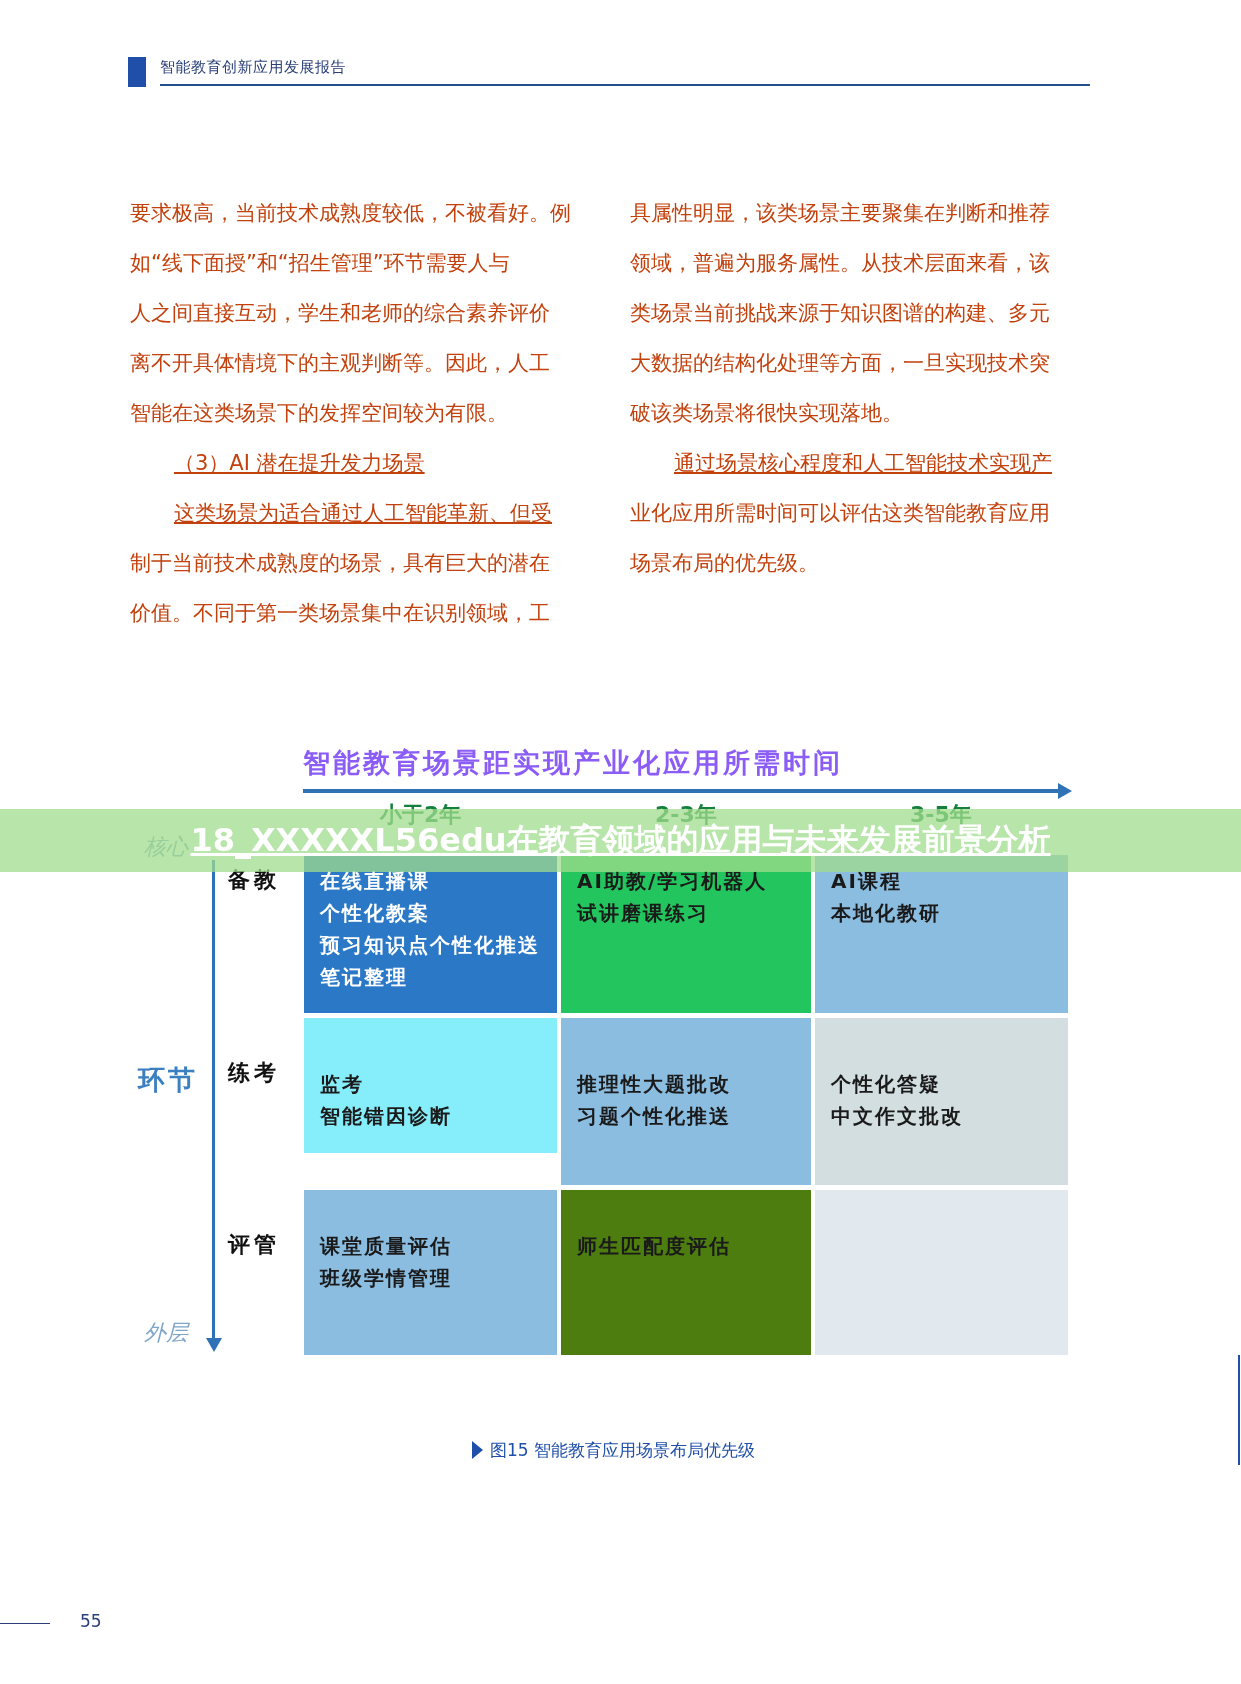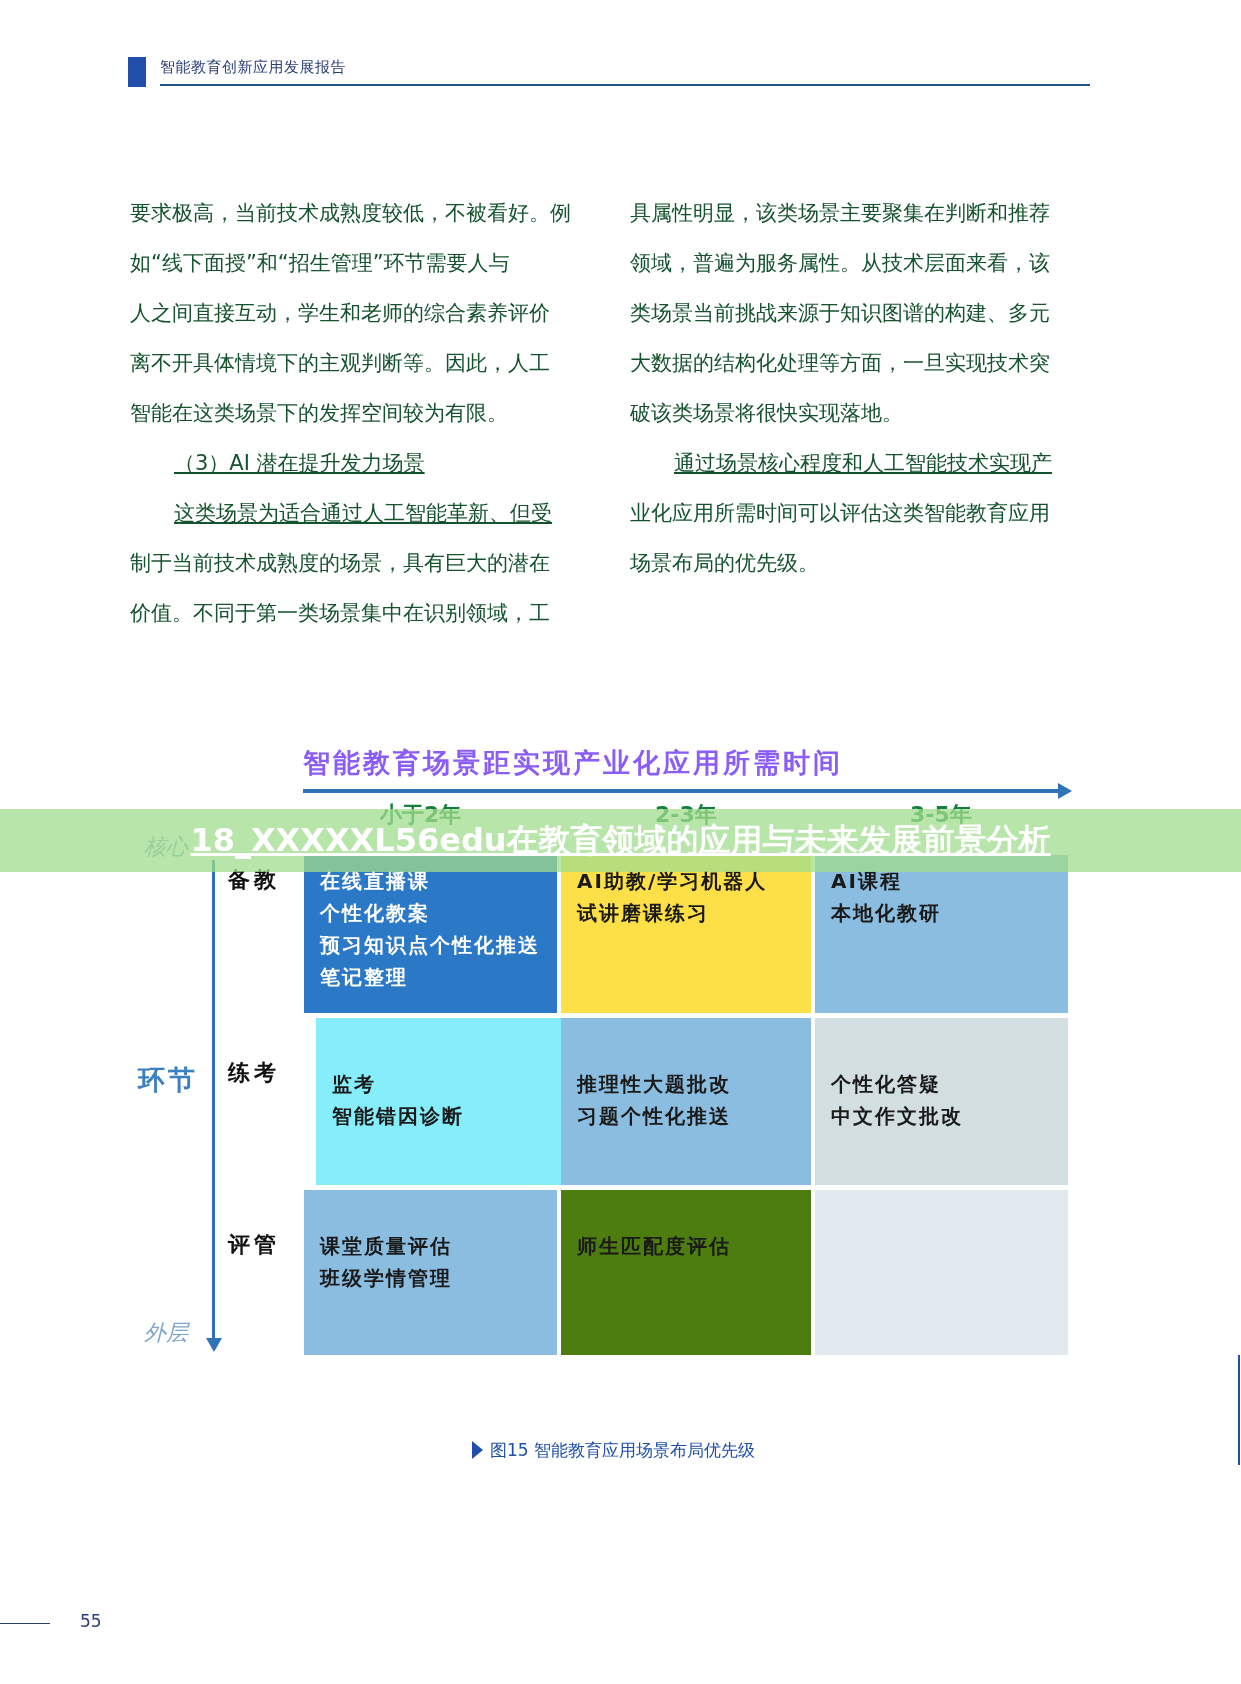--- a/index.html
+++ b/index.html
@@ -9,21 +9,21 @@
 
   
   .hdr-block { left:128px; top:57px; width:18px; height:30px; background:#1f4fa8; }
   .hdr-title { left:160px; top:58px; font-size:15px; color:#2a3f78; letter-spacing:0.5px; }
   .hdr-rule { left:160px; top:84px; width:930px; height:2px; background:#24508c; }
 
   
   .col { width:460px; }
   .col-left { left:130px; top:188px; }
   .col-right { left:630px; top:188px; }
-  .line { font-size:21px; line-height:50px; height:50px; white-space:nowrap; color:#14532d; }
+  .line { font-size:21px; line-height:50px; height:50px; white-space:nowrap; color:#c2410c; }
   .indent { padding-left:44px;text-decoration:underline; }
 
   
   .chart-title { left:303px; top:745px; font-size:27px; color:#8b5cf6; letter-spacing:3px; font-weight:bold; }
   .arrow-line { left:303px; top:789px; width:758px; height:4px; background:#2f72b6; }
   .arrow-head { left:1058px; top:783px; width:0; height:0; border-top:8px solid transparent; border-bottom:8px solid transparent; border-left:14px solid #2f72b6; }
   .col-hdr { top:800px; font-size:22px; color:#15803d; font-weight:bold; }
 
   .vaxis { left:212px; top:860px; width:3px; height:480px; background:#2f72b6; }
   .vaxis-head { left:206px; top:1338px; width:0; height:0; border-left:8px solid transparent; border-right:8px solid transparent; border-top:14px solid #2f72b6; }
@@ -95,30 +95,30 @@
 <div class="abs row-label" style="top:865px;">备教</div>
 <div class="abs row-label" style="top:1058px;">练考</div>
 <div class="abs row-label" style="top:1230px;">评管</div>
 
 <div class="cell" style="left:304px; top:855px; width:253px; height:158px; background:#2a78c6; color:#ffffff;">
   <div class="cell-line">在线直播课</div>
   <div class="cell-line">个性化教案</div>
   <div class="cell-line">预习知识点个性化推送</div>
   <div class="cell-line">笔记整理</div>
 </div>
-<div class="cell" style="left:561px; top:855px; width:250px; height:158px; background:#fde047;">
+<div class="cell" style="left:561px; top:855px; width:250px; height:158px; background:#22c55e;">
   <div class="cell-line">AI助教/学习机器人</div>
   <div class="cell-line">试讲磨课练习</div>
 </div>
 <div class="cell" style="left:815px; top:855px; width:253px; height:158px; background:#8bbde0;">
   <div class="cell-line">AI课程</div>
   <div class="cell-line">本地化教研</div>
 </div>
 
-<div class="cell" style="left:316px; top:1018px; width:253px; height:167px; background:#86eefa; padding-top:50px;">
+<div class="cell" style="left:304px; top:1018px; width:253px; height:135px; background:#86eefa; padding-top:50px;">
   <div class="cell-line">监考</div>
   <div class="cell-line">智能错因诊断</div>
 </div>
 <div class="cell" style="left:561px; top:1018px; width:250px; height:167px; background:#8bbde0; padding-top:50px;">
   <div class="cell-line">推理性大题批改</div>
   <div class="cell-line">习题个性化推送</div>
 </div>
 <div class="cell" style="left:815px; top:1018px; width:253px; height:167px; background:#d2dee0; padding-top:50px;">
   <div class="cell-line">个性化答疑</div>
   <div class="cell-line">中文作文批改</div>

